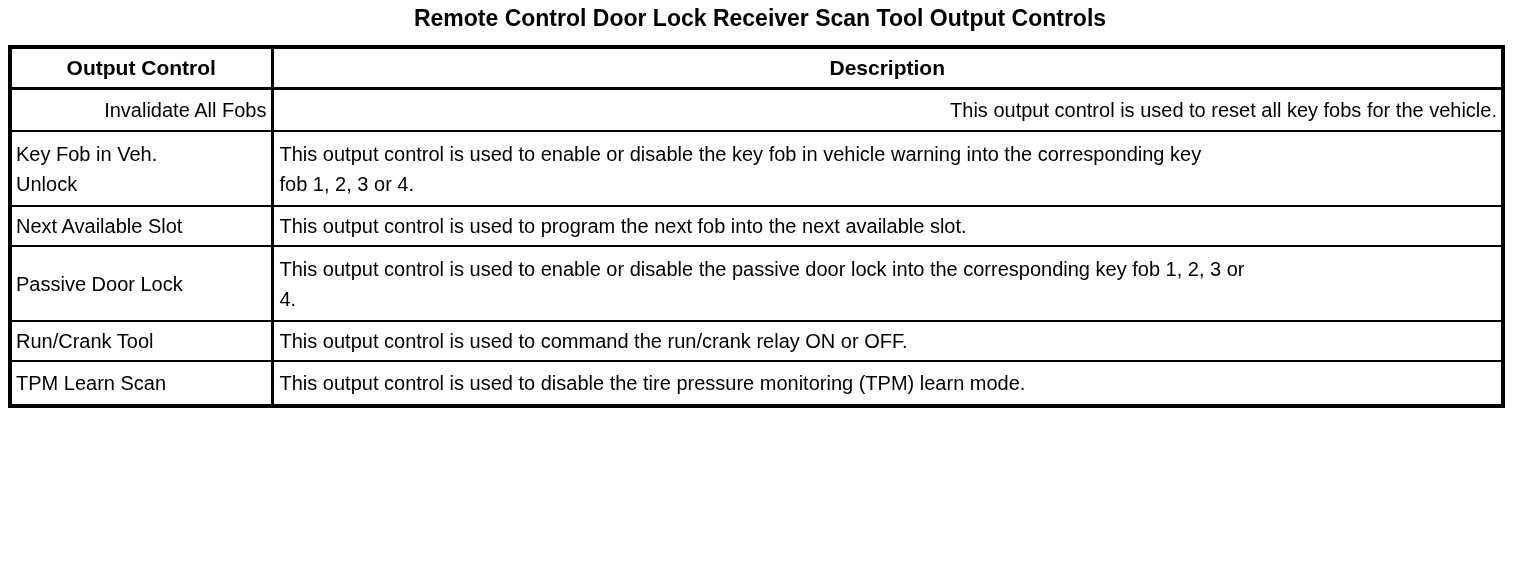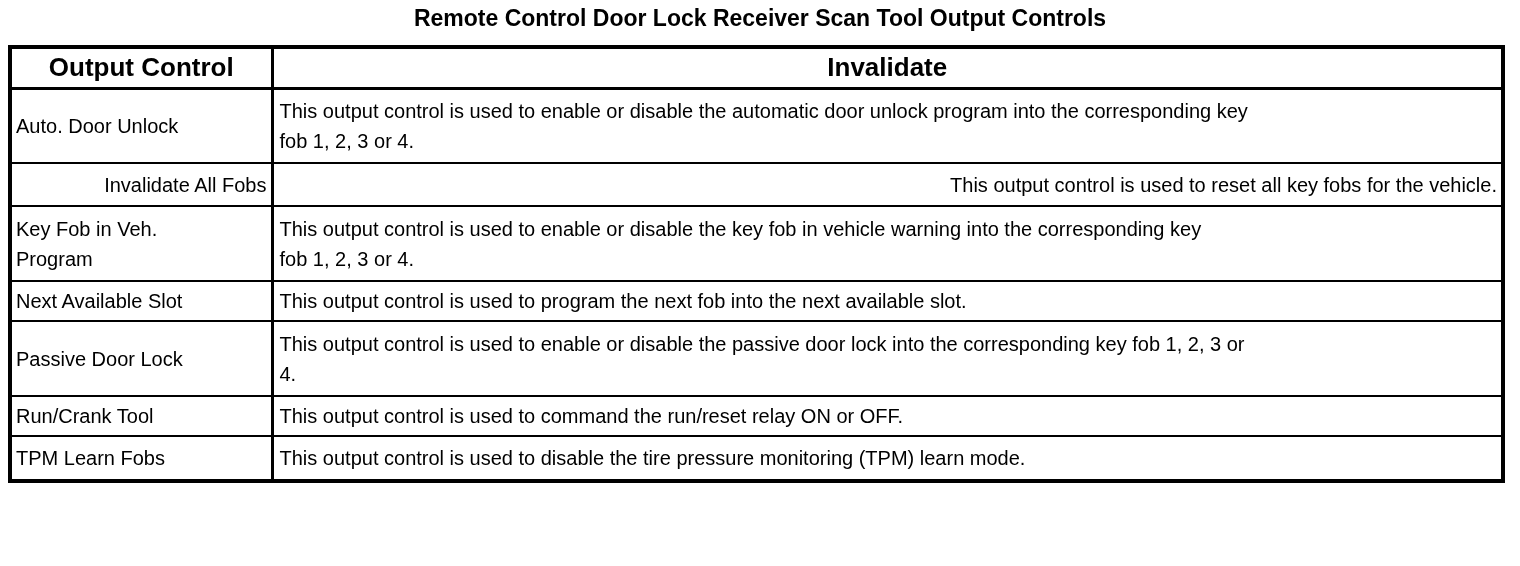--- a/index.html
+++ b/index.html
@@ -28,21 +28,21 @@
     table-layout: fixed;
     width: 1497px;
     margin: 13px 0 0 8px;
     border: 4px solid #000000;
     background: #ffffff;
   }
   col.c-control { width: 262px; }
   th {
     border: 2px solid #000000;
     border-bottom: 3px solid #000000;
-    font-size: 26px;
+    font-size: 21px;
     font-weight: bold;
     text-align: center;
     vertical-align: middle;
     padding: 0;
   }
   th.th-control { border-right: 3px solid #000000; }
   td {
     border: 2px solid #000000;
     vertical-align: middle;
     font-size: 20px;
@@ -75,52 +75,47 @@
   <div class="title">Remote Control Door Lock Receiver Scan Tool Output Controls</div>
 
   <table class="oc-table">
     <colgroup>
       <col class="c-control">
       <col class="c-desc">
     </colgroup>
     <thead>
       <tr class="rh-41">
         <th class="th-control">Output Control</th>
-        <th class="th-desc">Invalidate</th>
+        <th class="th-desc">Description</th>
       </tr>
     </thead>
     <tbody>
-      <tr class="rh-75">
-        <td class="cell-control">Auto. Door Unlock</td>
-        <td class="cell-desc">This output control is used to enable or disable the automatic door unlock program into the corresponding key
-fob 1, 2, 3 or 4.</td>
-      </tr>
       <tr class="rh-43">
         <td class="cell-control">Invalidate All Fobs</td>
         <td class="cell-desc">This output control is used to reset all key fobs for the vehicle.</td>
       </tr>
       <tr class="rh-75">
         <td class="cell-control">Key Fob in Veh.
-Program</td>
+Unlock</td>
         <td class="cell-desc">This output control is used to enable or disable the key fob in vehicle warning into the corresponding key
 fob 1, 2, 3 or 4.</td>
       </tr>
       <tr class="rh-40">
         <td class="cell-control">Next Available Slot</td>
         <td class="cell-desc">This output control is used to program the next fob into the next available slot.</td>
       </tr>
       <tr class="rh-75">
         <td class="cell-control">Passive Door Lock</td>
         <td class="cell-desc">This output control is used to enable or disable the passive door lock into the corresponding key fob 1, 2, 3 or
 4.</td>
       </tr>
       <tr class="rh-40">
         <td class="cell-control">Run/Crank Tool</td>
-        <td class="cell-desc">This output control is used to command the run/reset relay ON or OFF.</td>
+        <td class="cell-desc">This output control is used to command the run/crank relay ON or OFF.</td>
       </tr>
       <tr class="rh-45">
-        <td class="cell-control">TPM Learn Fobs</td>
+        <td class="cell-control">TPM Learn Scan</td>
         <td class="cell-desc">This output control is used to disable the tire pressure monitoring (TPM) learn mode.</td>
       </tr>
     </tbody>
   </table>
 
 </div>
 
 </body></html>

